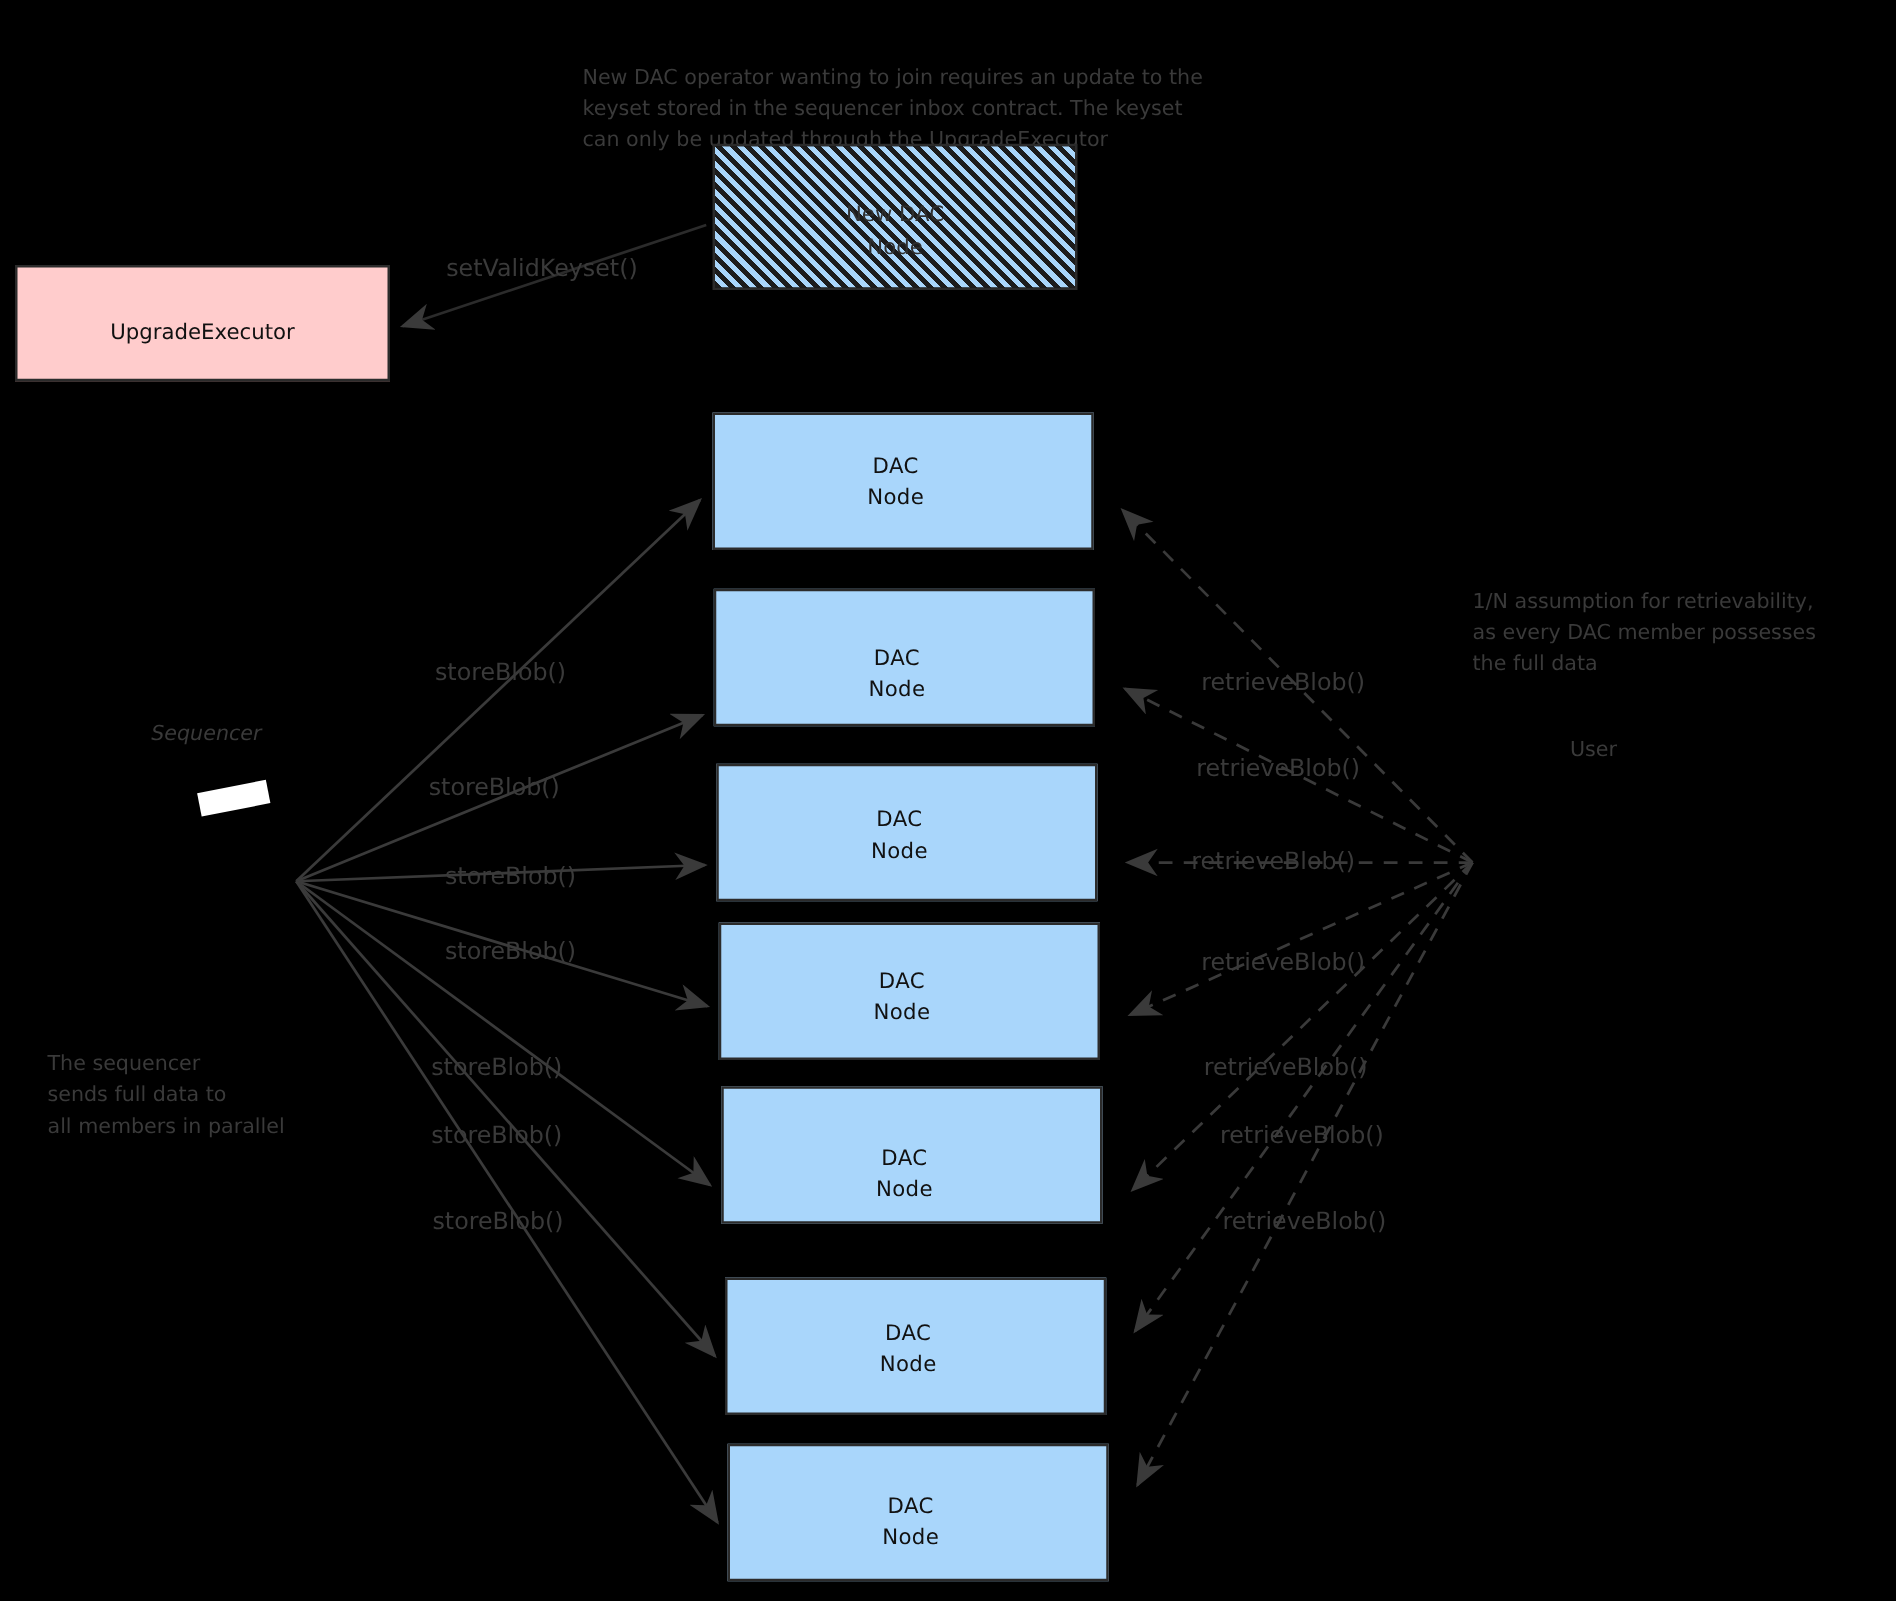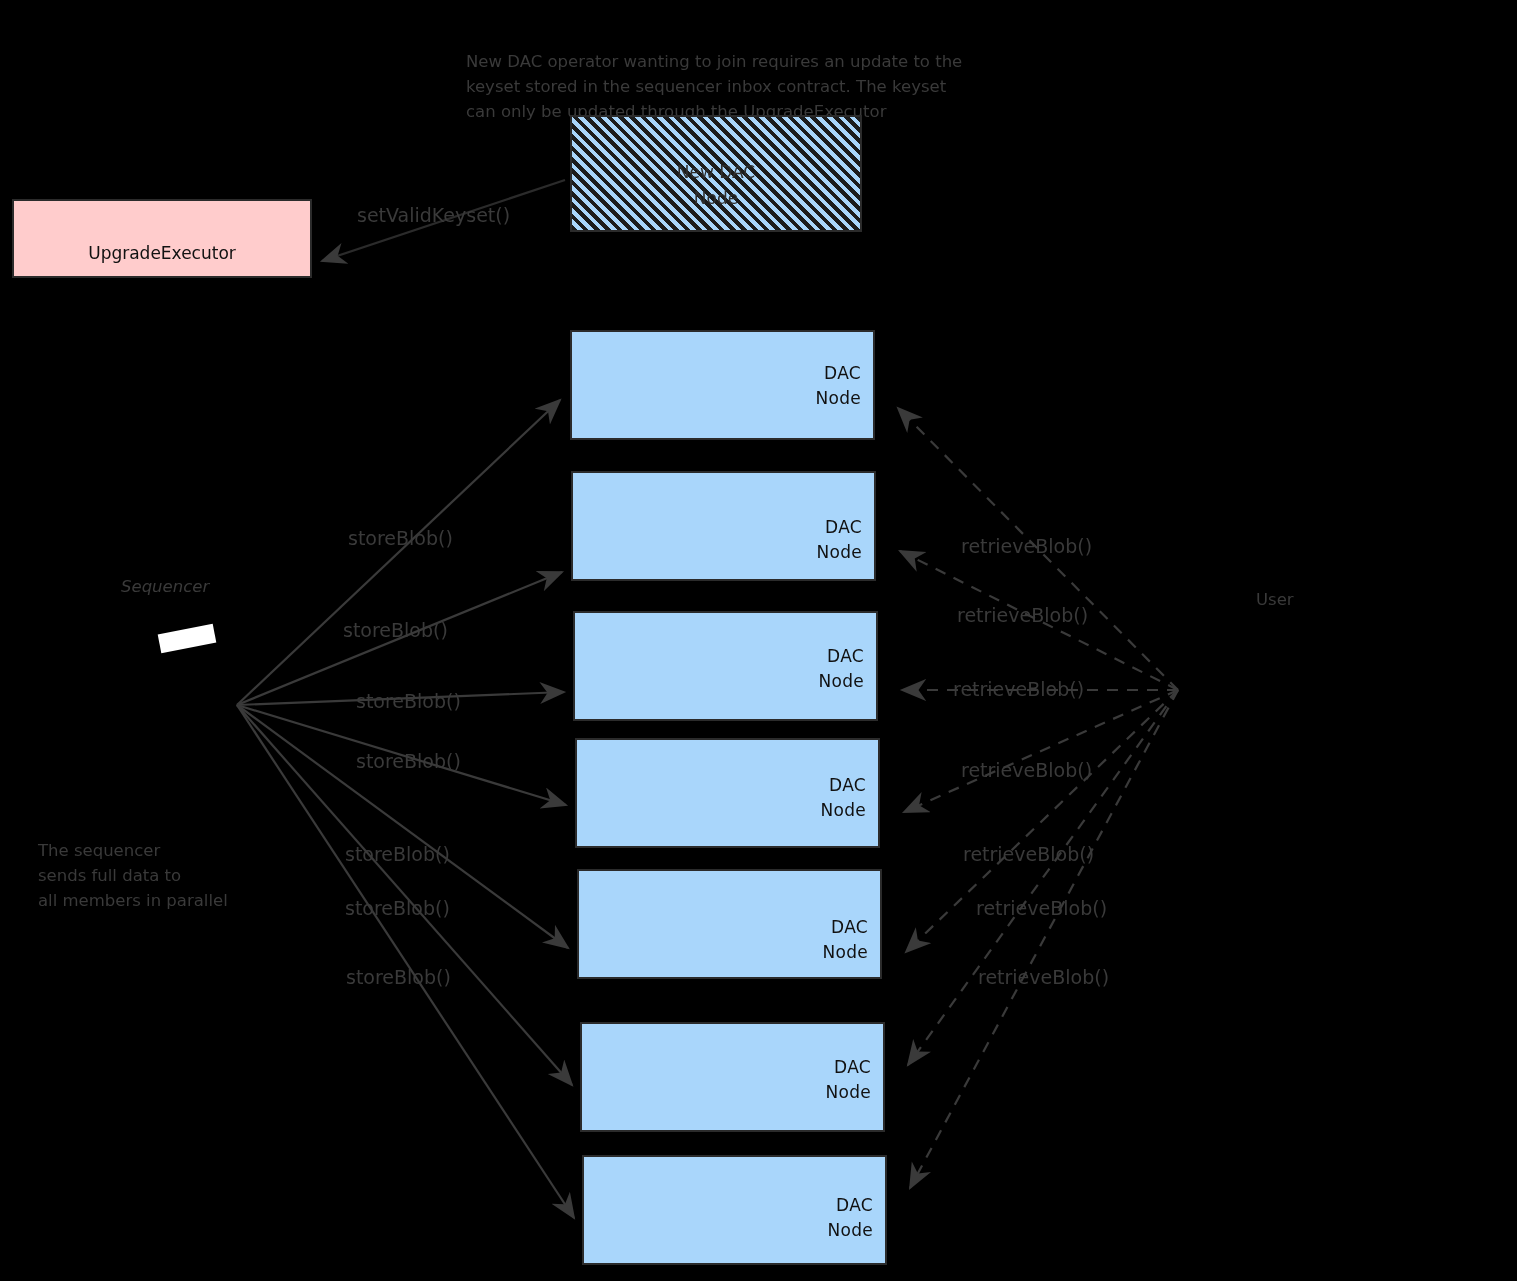--- a/index.html
+++ b/index.html
@@ -1,21 +1,21 @@
 <!DOCTYPE html>
 <html><head>
 <meta charset="utf-8">
 <style>
   html,body{margin:0;padding:0;background:#000;}
   body{width:1517px;height:1281px;position:relative;overflow:hidden;
        font-family:"DejaVu Sans","Liberation Sans",sans-serif;}
   #stage{position:absolute;left:0;top:0;width:1517px;height:1281px;background:#000;}
   svg.layer{position:absolute;left:0;top:0;width:1517px;height:1281px;overflow:visible;}
   .node-box{position:absolute;background:#a9d6fb;border:2px solid #2b2b2b;box-sizing:border-box;}
-  .node-label{position:absolute;left:0;right:12px;text-align:right;color:#111;
+  .node-label{position:absolute;left:0;right:12px;text-align:center;color:#111;
               font-size:17px;line-height:25px;letter-spacing:.3px;}
   .pink-box{position:absolute;background:#ffcccc;border:2px solid #2b2b2b;box-sizing:border-box;}
   .pink-label{position:absolute;left:0;right:0;text-align:center;color:#111;font-size:17px;}
   .hatch-box{position:absolute;border:2px solid #2b2b2b;box-sizing:border-box;
              background:
                repeating-linear-gradient(45deg,#1c1c1c 0px,#1c1c1c 4px,#a9d6fb 4px,#a9d6fb 8px);}
   .hatch-label{position:absolute;left:0;right:0;text-align:center;color:#2f2f2f;
                font-size:17px;line-height:26px;}
   .note{position:absolute;color:#3a3a3a;font-size:16.5px;line-height:25px;white-space:pre;}
   .edge-label{position:absolute;color:#3a3a3a;font-size:19px;white-space:nowrap;}
@@ -65,21 +65,21 @@
 keyset stored in the sequencer inbox contract. The keyset
 can only be updated through the UpgradeExecutor</div>
 
   <div class="hatch-box" style="left:570px;top:115px;width:292px;height:117px;">
     <div class="hatch-label" style="top:42px;">
       <span>New DAC</span><br>
       <span>Node</span>
     </div>
   </div>
 
-  <div class="pink-box" style="left:12px;top:199px;width:300px;height:79px;">
+  <div class="pink-box" style="left:12px;top:212px;width:300px;height:93px;">
     <div class="pink-label" style="top:42px;">UpgradeExecutor</div>
   </div>
 
   <div class="edge-label" style="left:357px;top:204px;">setValidKeyset()</div>
 
   <div class="actor-label" style="left:121px;top:577px;font-style:italic;">Sequencer</div>
   <div class="seq-glyph" style="left:159px;top:629px;width:56px;height:19px;transform:rotate(-11deg);"></div>
 
   <div class="actor-label" style="left:1256px;top:590px;text-align:right;">User</div>
 
@@ -138,14 +138,17 @@
   <div class="edge-label" style="left:953px;top:678px;">retrieveBlob()</div>
   <div class="edge-label" style="left:961px;top:759px;">retrieveBlob()</div>
   <div class="edge-label" style="left:963px;top:843px;">retrieveBlob()</div>
   <div class="edge-label" style="left:976px;top:897px;">retrieveBlob()</div>
   <div class="edge-label" style="left:978px;top:966px;">retrieveBlob()</div>
 
   <div class="note" style="left:38px;top:838px;">The sequencer
 sends full data to
 all members in parallel</div>
 
+  <div class="note" style="left:1178px;top:468px;">1/N assumption for retrievability,
+as every DAC member possesses
+the full data</div>
 
 </div>
 
 </body></html>

